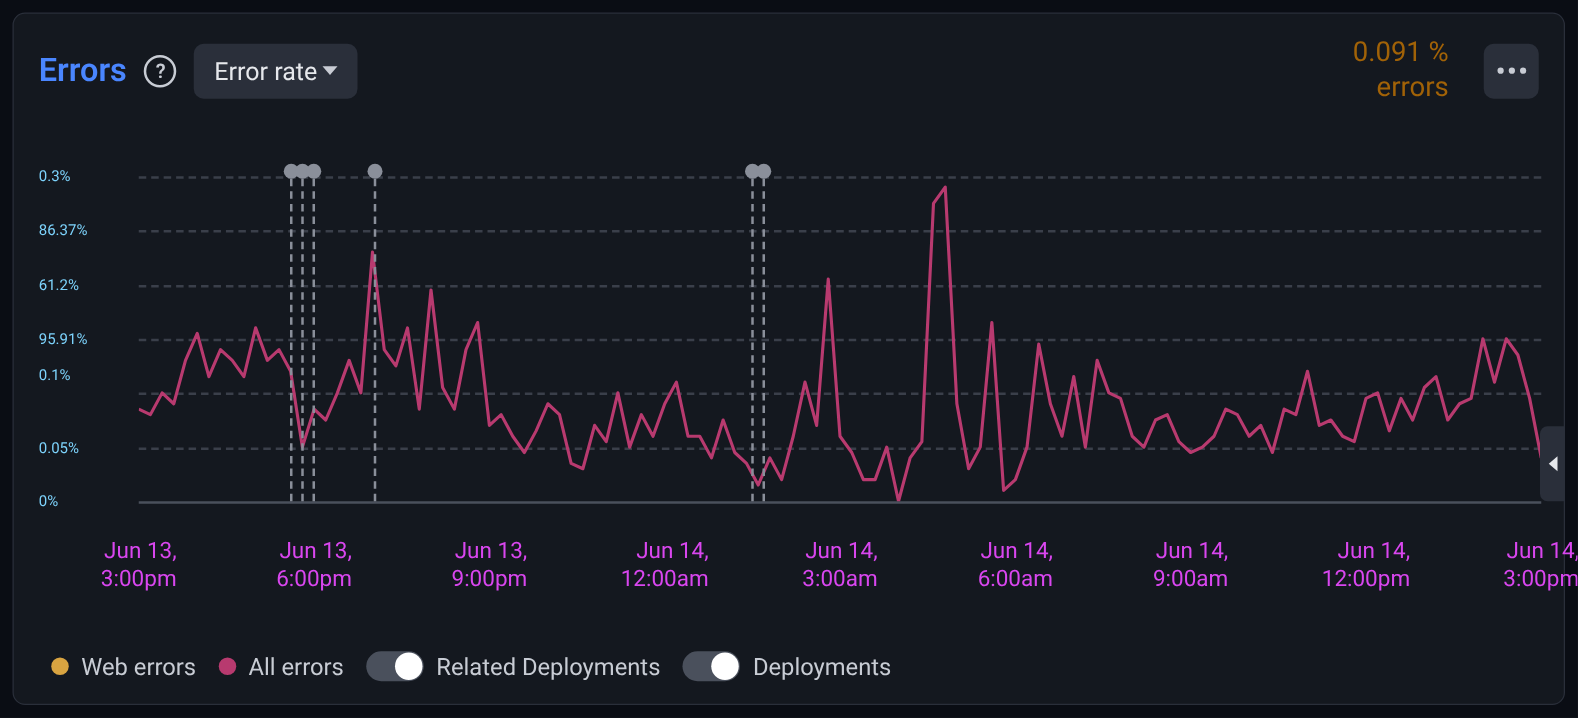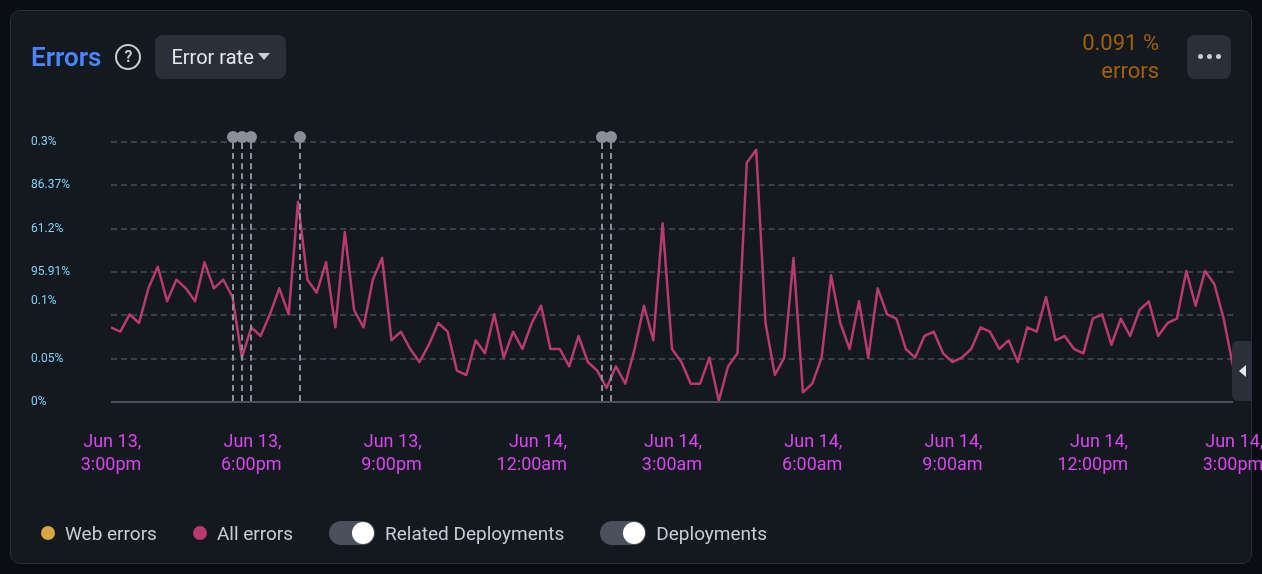--- a/index.html
+++ b/index.html
@@ -106,21 +106,21 @@
     font-size: 18px;
     color: #d946ef;
     line-height: 1.3;
     white-space: pre;
     transform: translateX(-50%);
     text-align: right;
   }
   .legend {
     position: absolute;
     left: 30px; bottom: 18px;
-    display: flex; align-items: center; gap: 36px;
+    display: flex; align-items: center; gap: 18px;
     font-size: 19px;
     color: #c8ccd4;
   }
   .legend-item { display: flex; align-items: center; gap: 10px; }
   .swatch { width: 14px; height: 14px; border-radius: 50%; }
   .toggle {
     width: 46px; height: 24px; border-radius: 12px;
     background: #4a505c; position: relative; cursor: pointer;
   }
   .toggle .knob {

